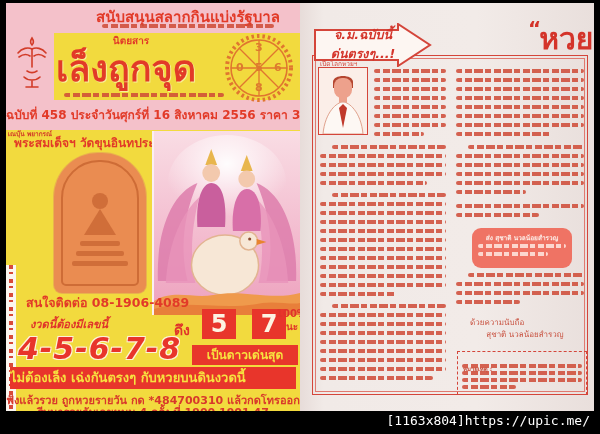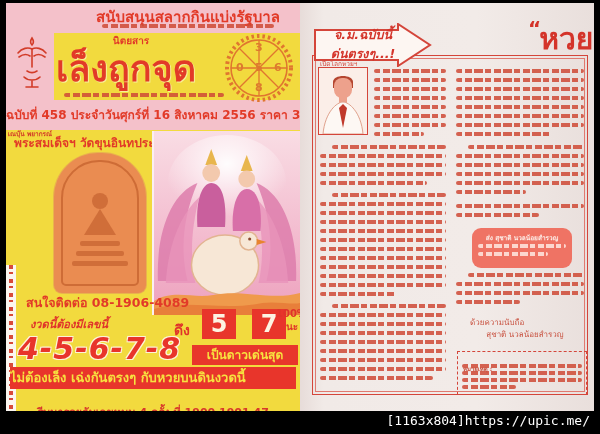--- a/index.html
+++ b/index.html
@@ -199,20 +199,21 @@
     <div id="tip-head">งวดนี้ต้องมีเลขนี้</div>
     <div id="tip-pull">ดึง</div>
     <div id="digit-0" class="digit-box">5</div>
     <div id="digit-1" class="digit-box">7</div>
     <div id="conf1">100%</div>
     <div id="conf2">นะ</div>
     <div id="big-numbers">4-5-6-7-8</div>
     <div id="num-tag">เป็นดาวเด่นสุด</div>
 
     <div id="band">ไม่ต้องเล็ง เฉ่งกันตรงๆ กับหวยบนดินงวดนี้</div>
+    <div id="phone1">ฟังแล้วรวย ถูกหวยรายวัน กด *484700310 แล้วกดโทรออก</div>
     <div id="phone2">รีบมารวยกับเลขหมุน 4 ครั้ง ที่ 1900 1901 47</div>
 
     <div>
         <div class="sim-block" style="left: 96px; top: 21px; width: 172px;">
           <div class="tl" style="margin-bottom: 3.5px;"></div>
         </div>
         <div class="sim-block" style="left: 58px; top: 90px; width: 160px;">
           <div class="tl" style="margin-bottom: 3.5px;"></div>
         </div>
       </div>

